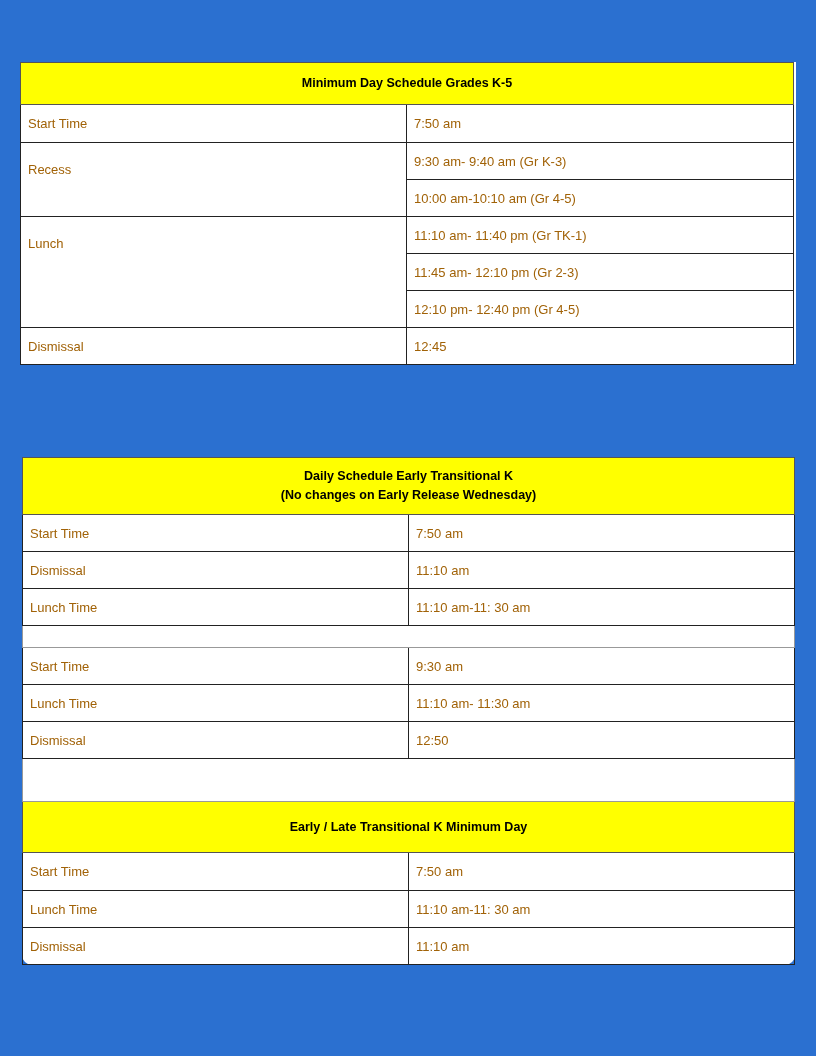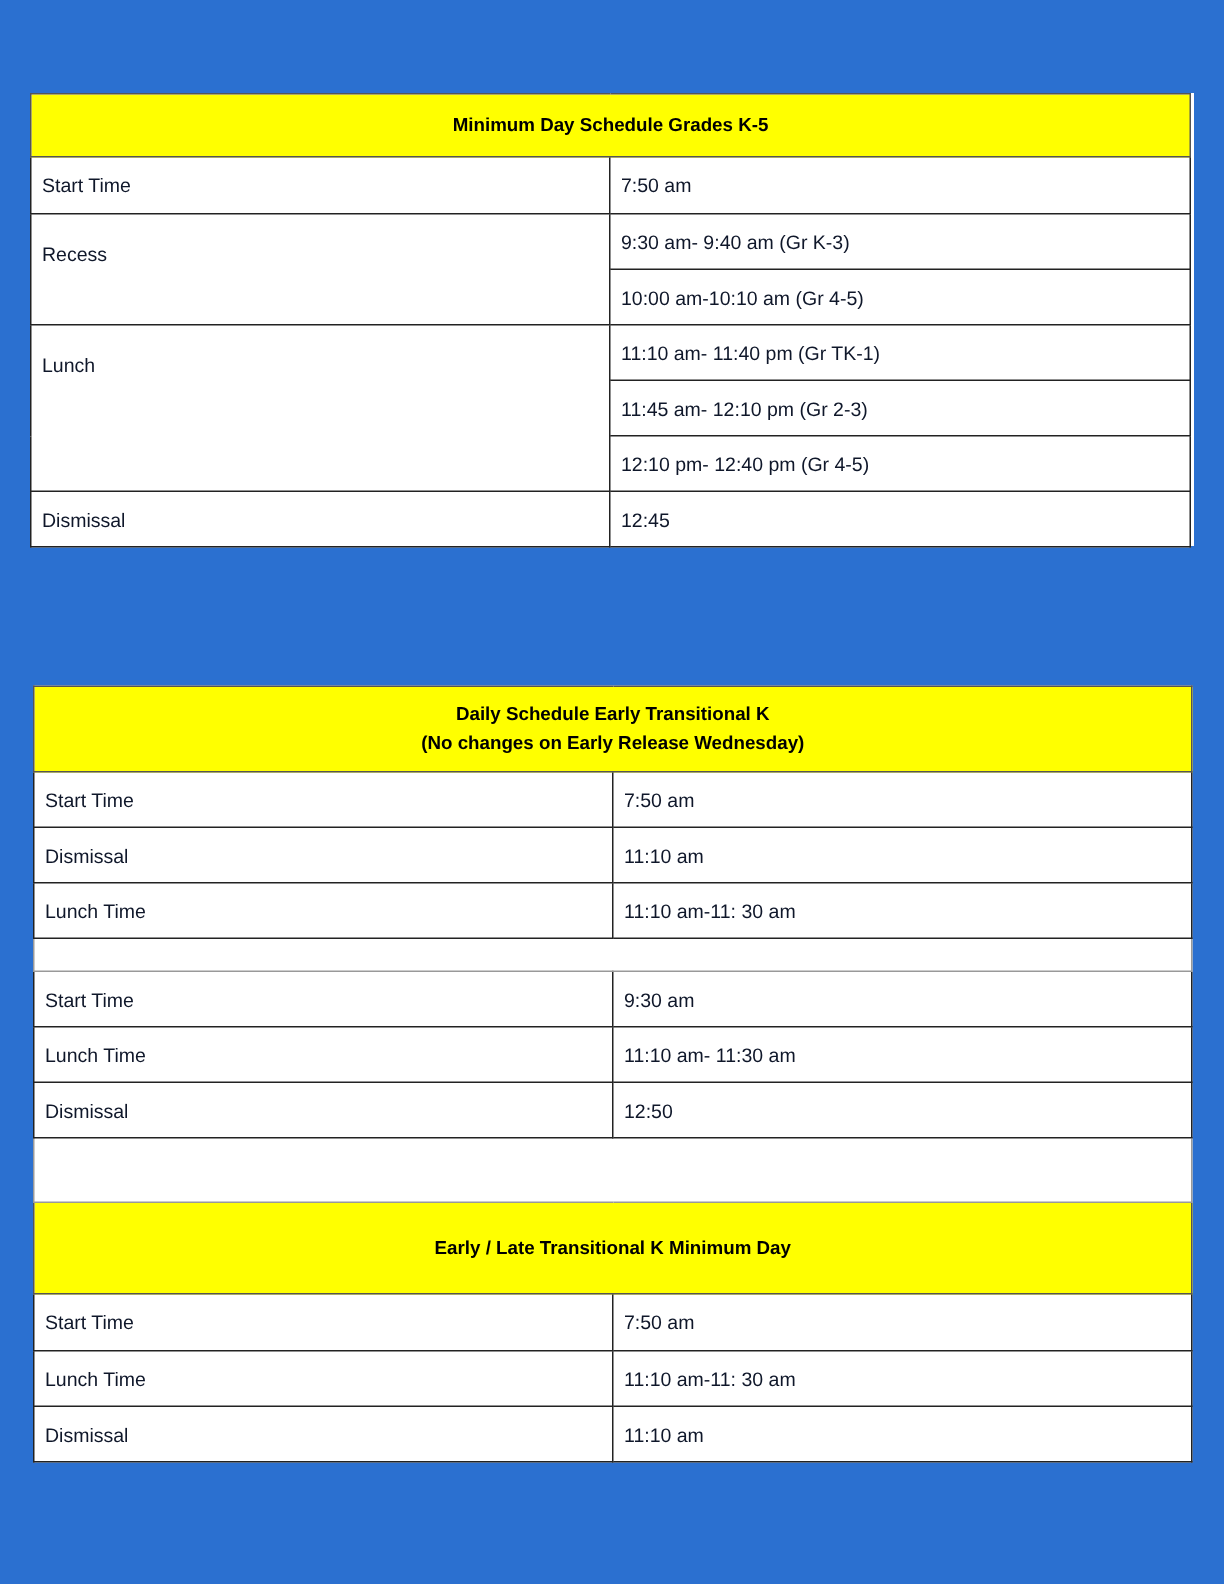--- a/index.html
+++ b/index.html
@@ -15,37 +15,37 @@
     position: absolute;
     background: #fff;
     border-collapse: collapse;
     table-layout: fixed;
   }
   .tbl td {
     border: 1px solid #222;
     font-size: 13px;
     padding: 0 0 0 7px;
     vertical-align: middle;
-    color: #0f172a;
+    color: #a16207;
     white-space: nowrap;
   }
   .tbl td.hdr {
     background: #ffff00;
     text-align: center;
     font-weight: bold;
     color: #000000;
     font-size: 12.5px;
     padding: 0;
     line-height: 19px;
     border-color: #555;
   }
   .tbl td.label { vertical-align: top; padding-top: 19px; }
   .tbl td.spacer { border-left-color: #fff; border-right-color: #fff; border-color: #999; }
   #t1 { left: 20px; top: 62px; width: 773px; }
-  #t2 { left: 22px; top: 457px; width: 772px; }
+  #t2 { left: 22px; top: 457px; width: 772px; border-radius: 10px; }
   .strip1 { position:absolute; left: 793px; top: 62px; width: 3px; height: 302px; background:#fff; }
 </style>
 </head>
 <body>
 
 <div class="strip1"></div>
 
 <table id="t1" class="tbl">
   <colgroup>
       <col style="width:386px">
@@ -121,21 +121,21 @@
     <td>11:10 am- 11:30 am</td>
   </tr>
   <tr style="height:37px">
     <td>Dismissal</td>
     <td>12:50</td>
   </tr>
   <tr style="height:43px">
     <td colspan="2" class="spacer"></td>
   </tr>
 
-  <tr style="height:61px">
+  <tr style="height:51px">
     <td class="hdr" colspan="2">Early / Late Transitional K  Minimum Day</td>
   </tr>
   <tr style="height:38px">
     <td>Start Time</td>
     <td>7:50 am</td>
   </tr>
   <tr style="height:37px">
     <td>Lunch Time</td>
     <td>11:10 am-11: 30 am</td>
   </tr>

